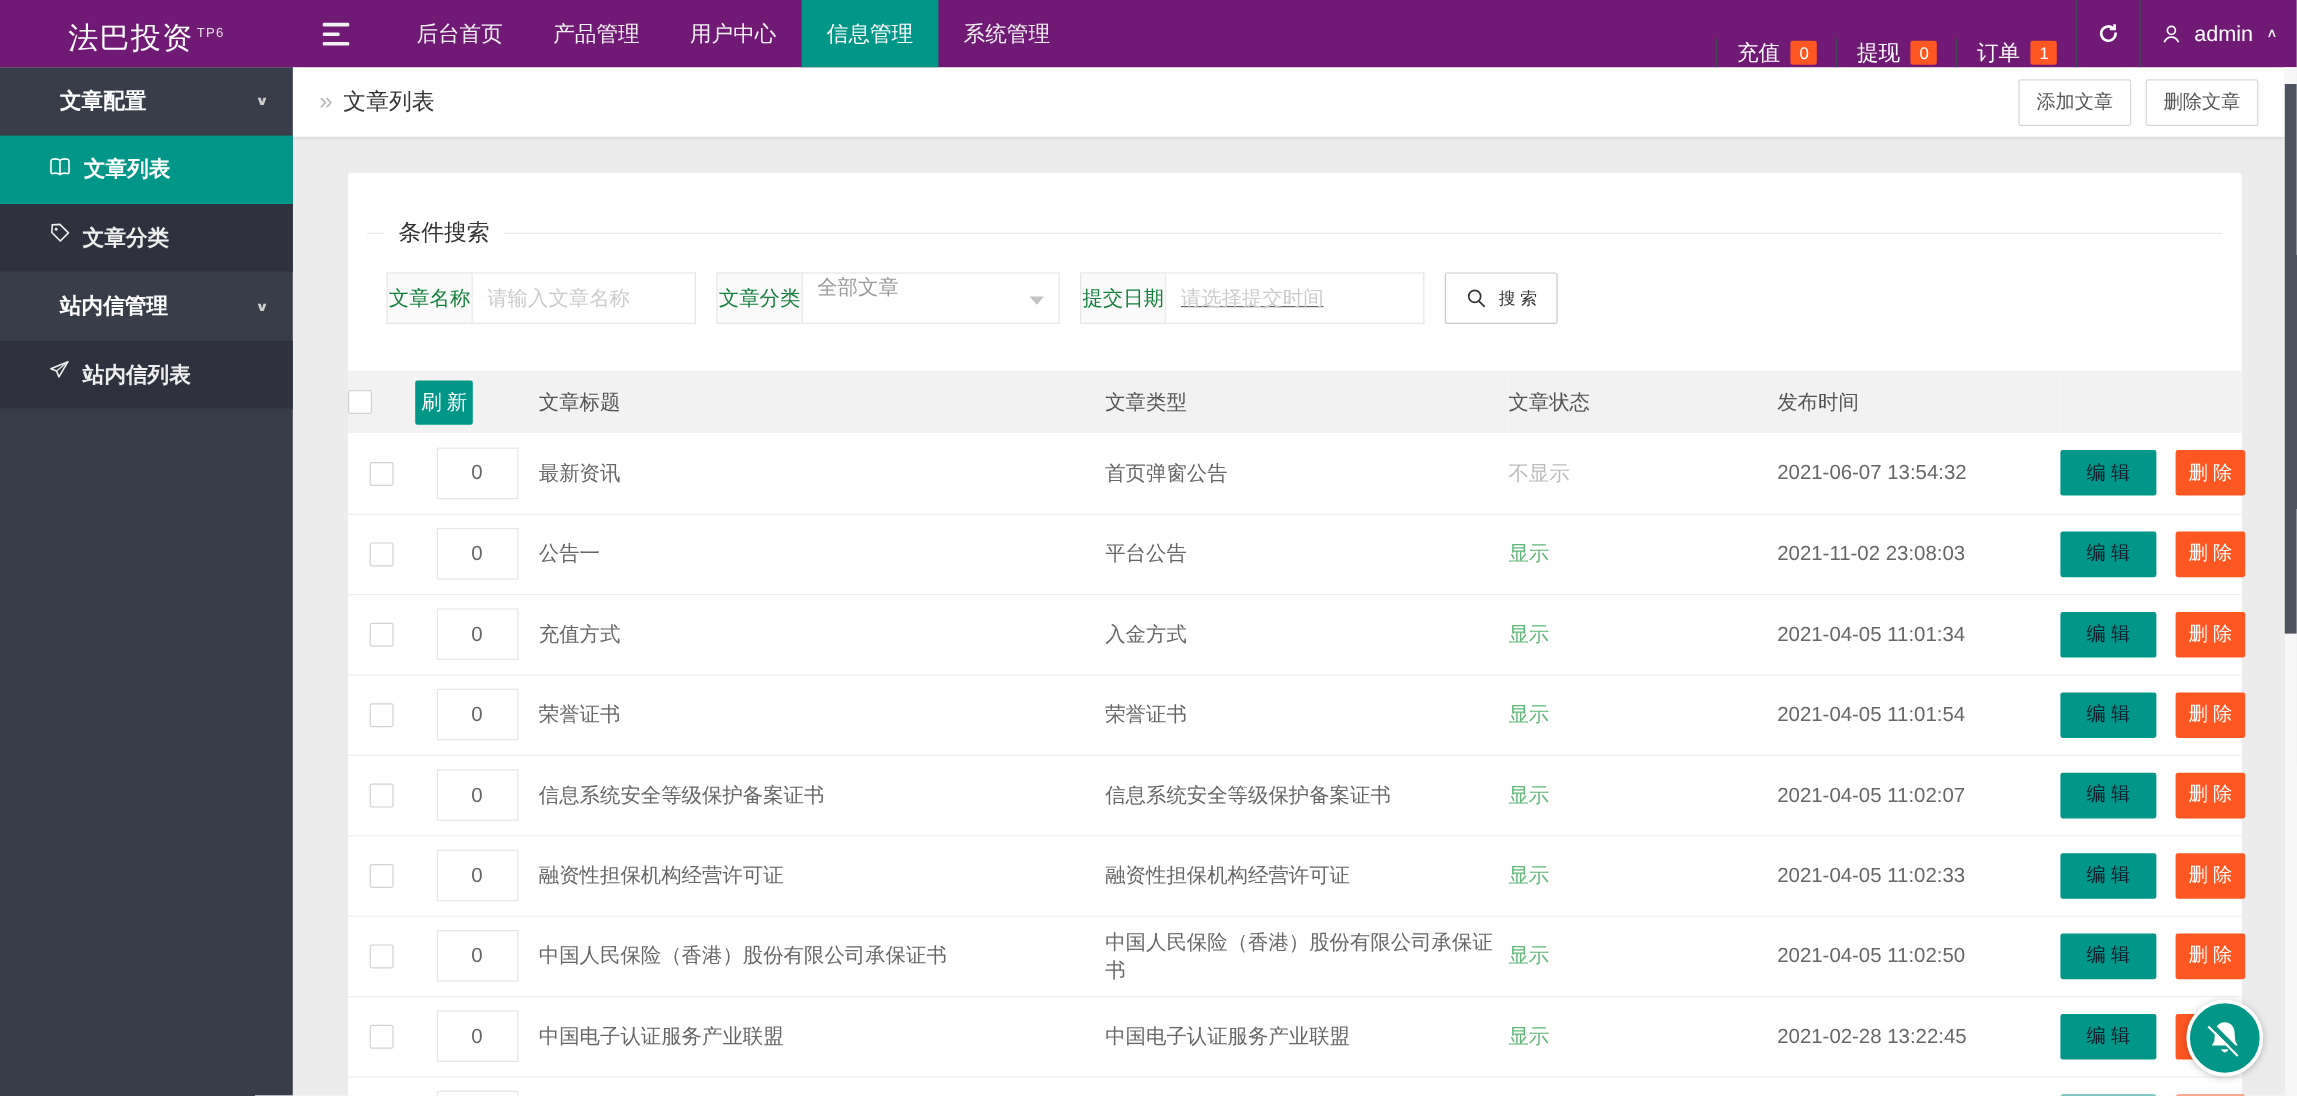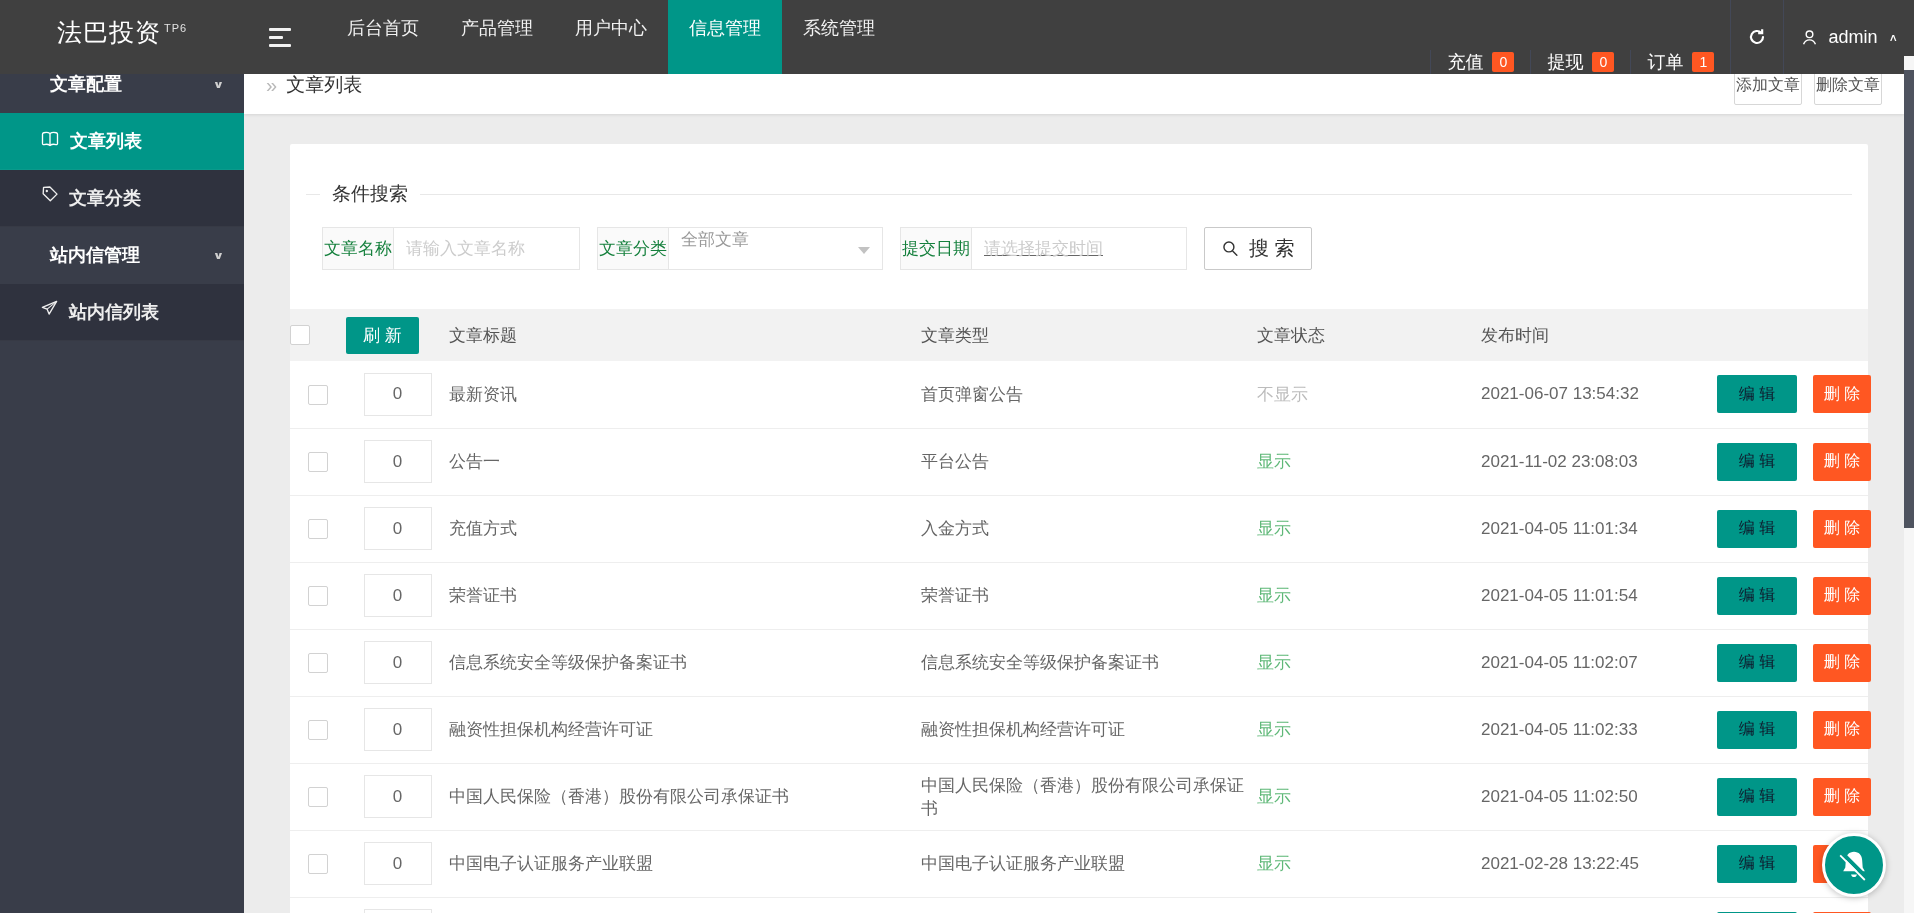--- a/index.html
+++ b/index.html
@@ -2,22 +2,22 @@
 <html><head>
 <meta charset="utf-8">
 <style>
   * { margin:0; padding:0; box-sizing:border-box; }
   html,body { width:1914px; height:913px; overflow:hidden; }
   body {
     font-family:"Liberation Sans","DejaVu Sans",sans-serif;
     background:#ececec; color:#666; font-size:17px; position:relative;
   }
   
-  .topbar { position:absolute; top:0; left:0; width:1914px; height:74px;
-    background:#404040; display:flex; align-items:stretch; z-index:30; }
+  .topbar { position:absolute; top:0; left:0; width:1914px; height:56px;
+    background:#701a75; display:flex; align-items:stretch; z-index:30; }
   .logo { width:244px; color:#fff; font-size:25px; line-height:56px; text-align:center;
     letter-spacing:1px; flex:0 0 auto; }
   .logo sup { font-size:11px; color:#e2e2e2; margin-left:3px; }
   .burger { width:56px; display:flex; flex-direction:column; justify-content:center;
     align-items:center; gap:5px; cursor:pointer; margin-left:8px; }
   .burger i { display:block; width:22px; height:3px; background:#f2f2f2; border-radius:1px; }
   .burger i.mid { width:14px; align-self:flex-start; margin-left:17px; }
   .topnav { display:flex; align-items:stretch; margin-left:18px; }
   .nav-item { line-height:56px; padding:0 21px; color:#f2f2f2; font-size:18px; cursor:pointer; }
   .nav-item.active { background:#009688; color:#fff; }
@@ -41,53 +41,53 @@
   .side-item.active { background:#009688; color:#fff; }
   .side-item svg { flex:0 0 auto; }
 
   
   .crumbbar { position:absolute; top:56px; left:244px; right:10px; height:58px; background:#fff;
     box-shadow:0 1px 3px rgba(0,0,0,.10); display:flex; align-items:center; padding:0 22px; z-index:10; }
   .crumb-arrow { color:#b8b8b8; font-size:20px; margin-right:9px; }
   .crumb-title { color:#333; font-size:19px; }
   .crumb-actions { margin-left:auto; display:flex; gap:12px; }
   .ghost-btn { background:#fff; border:1px solid #d7d7d7; border-radius:2px; color:#555;
-    font-size:16px; height:39px; padding:0 1px; cursor:pointer;
+    font-size:16px; height:39px; padding:0 14px; cursor:pointer;
     font-family:inherit; }
 
   
   .card { position:absolute; top:144px; left:290px; width:1578px; height:1100px;
     background:#fff; border-radius:2px; }
   fieldset.search-field { border:0; border-top:1px solid #e8e8e8; margin:37px 16px 0 16px; }
   fieldset.search-field legend { color:#333; font-size:19px; padding:0 12px; margin-left:14px; }
   .search-row { display:flex; align-items:center; margin:20px 0 0 32px; }
   .fgroup { display:flex; align-items:stretch; height:43px; margin-right:17px; }
   .flabel { background:#fafafa; border:1px solid #e6e6e6; color:#15803d; font-size:17px;
     display:flex; align-items:center; padding:0 1px; white-space:nowrap; }
   .ftext { border:1px solid #e6e6e6; border-left:0; font-size:17px; color:#666; padding:0 12px;
     outline:none; font-family:inherit; }
   .ftext::placeholder { color:#ccc; }
   .fselect { border:1px solid #e6e6e6; border-left:0; width:214px; display:flex; align-items:flex-start;
     padding:0 12px; color:#999; font-size:17px; position:relative; cursor:pointer; }
   .fselect .arrow { position:absolute; right:12px; top:19px; width:0; height:0;
     border-left:6px solid transparent; border-right:6px solid transparent; border-top:7px solid #c2c2c2; }
   .search-btn { height:43px; border:1px solid #c9c9c9; background:#fff; border-radius:2px;
-    display:flex; align-items:center; gap:9px; padding:0 16px; font-size:20px; color:#333;
+    display:flex; align-items:center; gap:9px; padding:0 16px; font-size:14px; color:#333;
     cursor:pointer; margin-left:0; font-family:inherit; }
 
   
   table.list { width:100%; border-collapse:collapse; margin-top:39px; table-layout:fixed; }
   table.list thead tr { background:#f2f2f2; height:52px; }
   table.list th { font-weight:normal; color:#555; font-size:17px; text-align:left; }
   table.list tbody tr { height:67px; border-bottom:1px solid #eee; background:#fff; }
   td.c-check, th.c-check { text-align:center; }
   .checkbox { width:20px; height:20px; background:#fff; border:1px solid #d2d2d2; border-radius:2px;
     display:inline-block; vertical-align:middle; cursor:pointer; }
   .refresh-btn { background:#009688; color:#fff; border:0; border-radius:2px; height:37px;
-    padding:0 17px; font-size:17px; cursor:pointer; font-family:Liberation Sans, sans-serif; white-space:nowrap; }
+    padding:0 5px; font-size:17px; cursor:pointer; font-family:Liberation Serif, serif; white-space:nowrap; }
   .sort-input { width:68px; height:43px; border:1px solid #e6e6e6; text-align:center; color:#666;
     font-size:17px; outline:none; font-family:inherit; background:#fff; }
   td.c-sort, th.c-sort { text-align:center; }
   .cell-text { color:#666; font-size:17px; }
   .status-visible { color:#5FB878; }
   .status-hidden { color:#bcbcbc; }
   td.c-act { text-align:right; padding-right:20px; white-space:nowrap; }
   .edit-btn { background:#009688; color:#0f172a; border:0; border-radius:2px; width:80px; height:38px;
     font-size:16px; cursor:pointer; font-family:inherit; }
   .del-btn { background:#FF5722; color:#fff; border:0; border-radius:2px; width:58px; height:38px;

